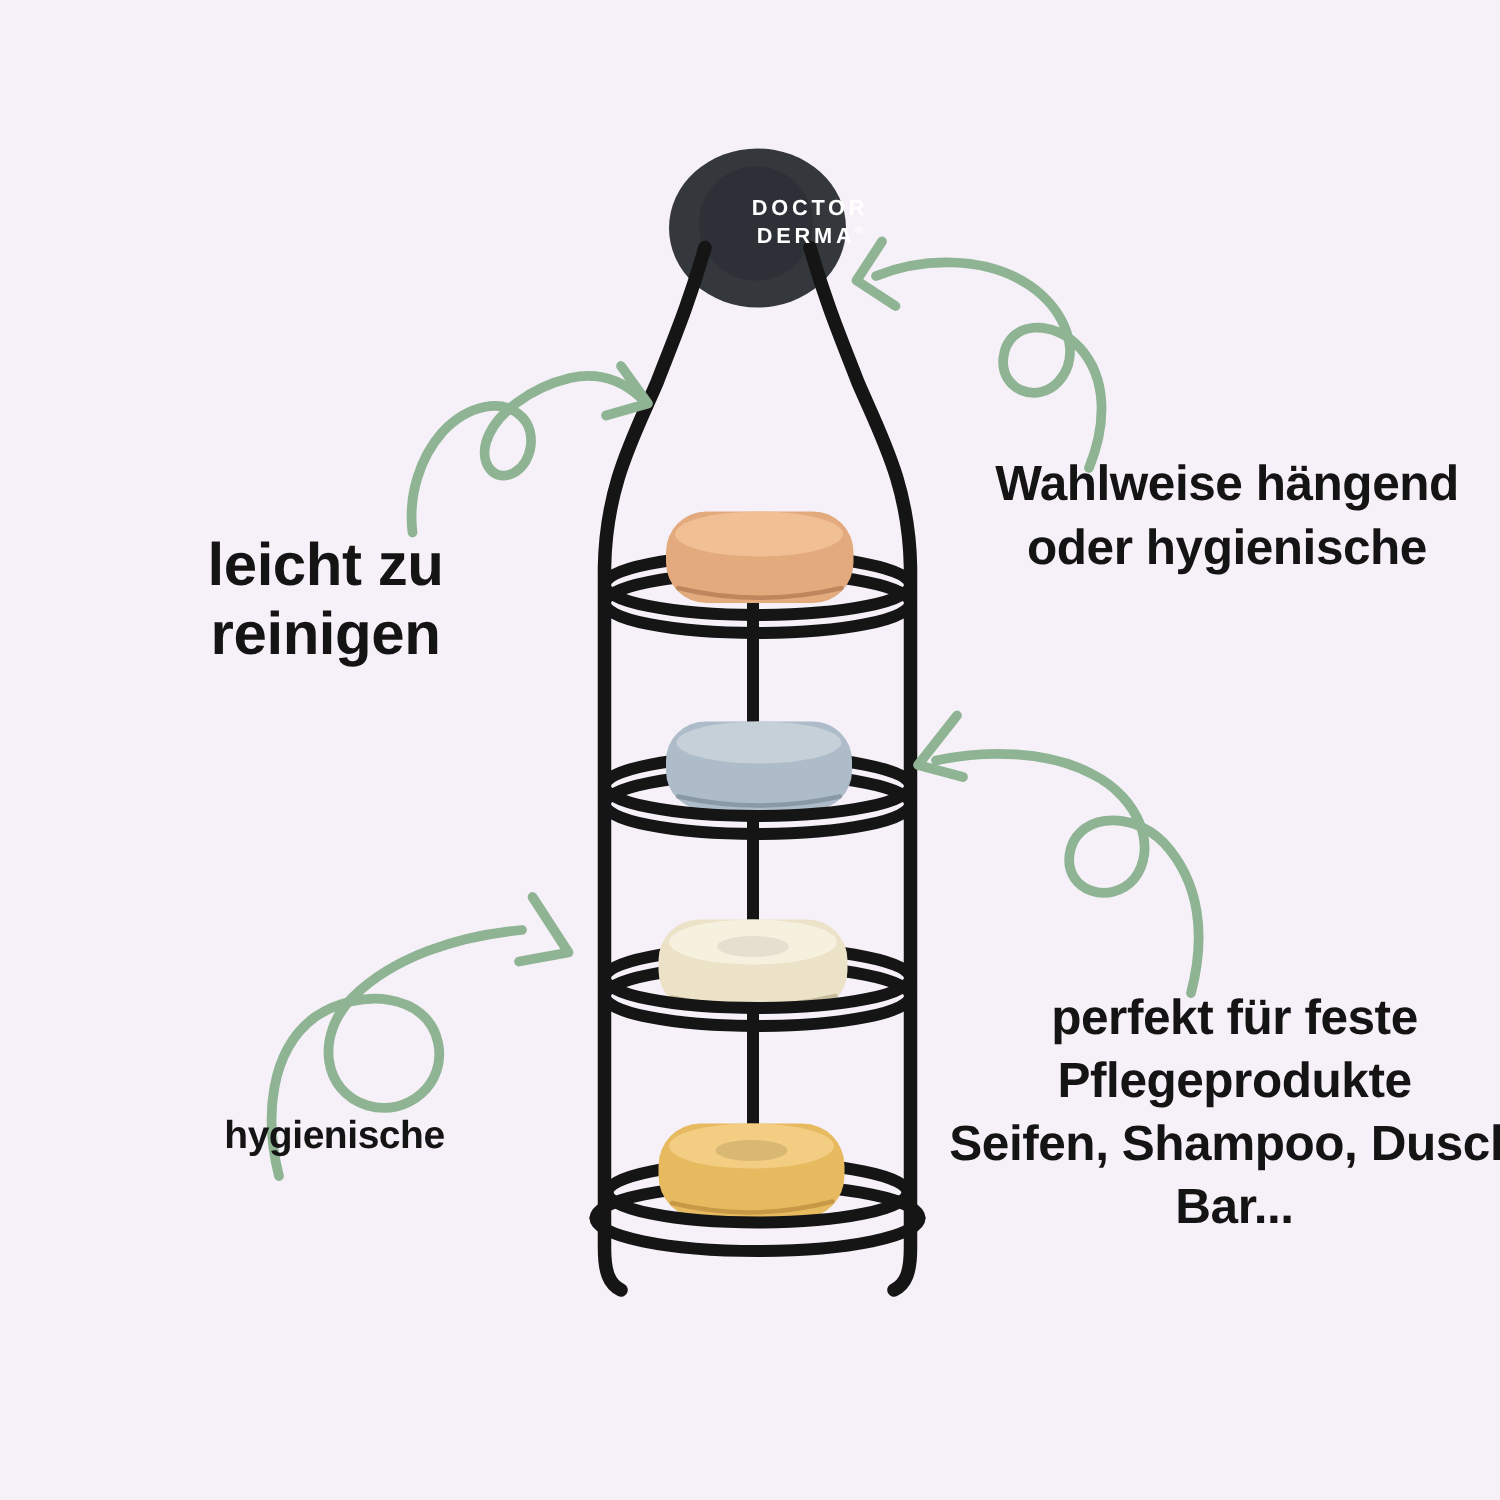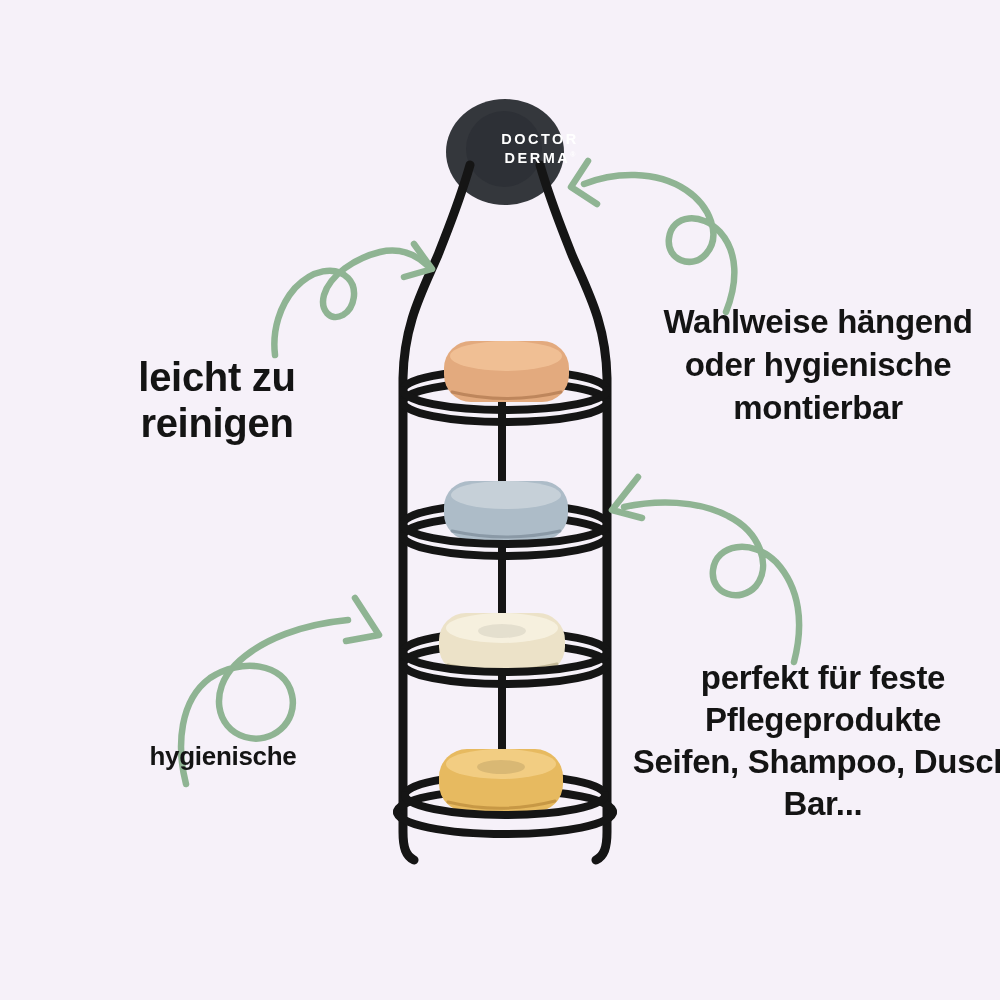--- a/index.html
+++ b/index.html
@@ -126,21 +126,20 @@
   </div>
 
   <div class="caption cap-clean" style="color: rgb(20, 20, 20);">
     <span class="ln">leicht zu</span>
     <span class="ln">reinigen</span>
   </div>
 
   <div class="caption cap-mount" style="color: rgb(20, 20, 20);">
     <span class="ln">Wahlweise hängend</span>
     <span class="ln">oder hygienische</span>
-    <span class="ln">montierbar</span>
   </div>
 
   <div class="caption cap-hygiene" style="color: rgb(20, 20, 20);">
     <span class="ln">hygienische</span>
   </div>
 
   <div class="caption cap-products" style="color: rgb(20, 20, 20);">
     <span class="ln">perfekt für feste</span>
     <span class="ln">Pflegeprodukte</span>
     <span class="ln">Seifen, Shampoo, Dusch</span>

